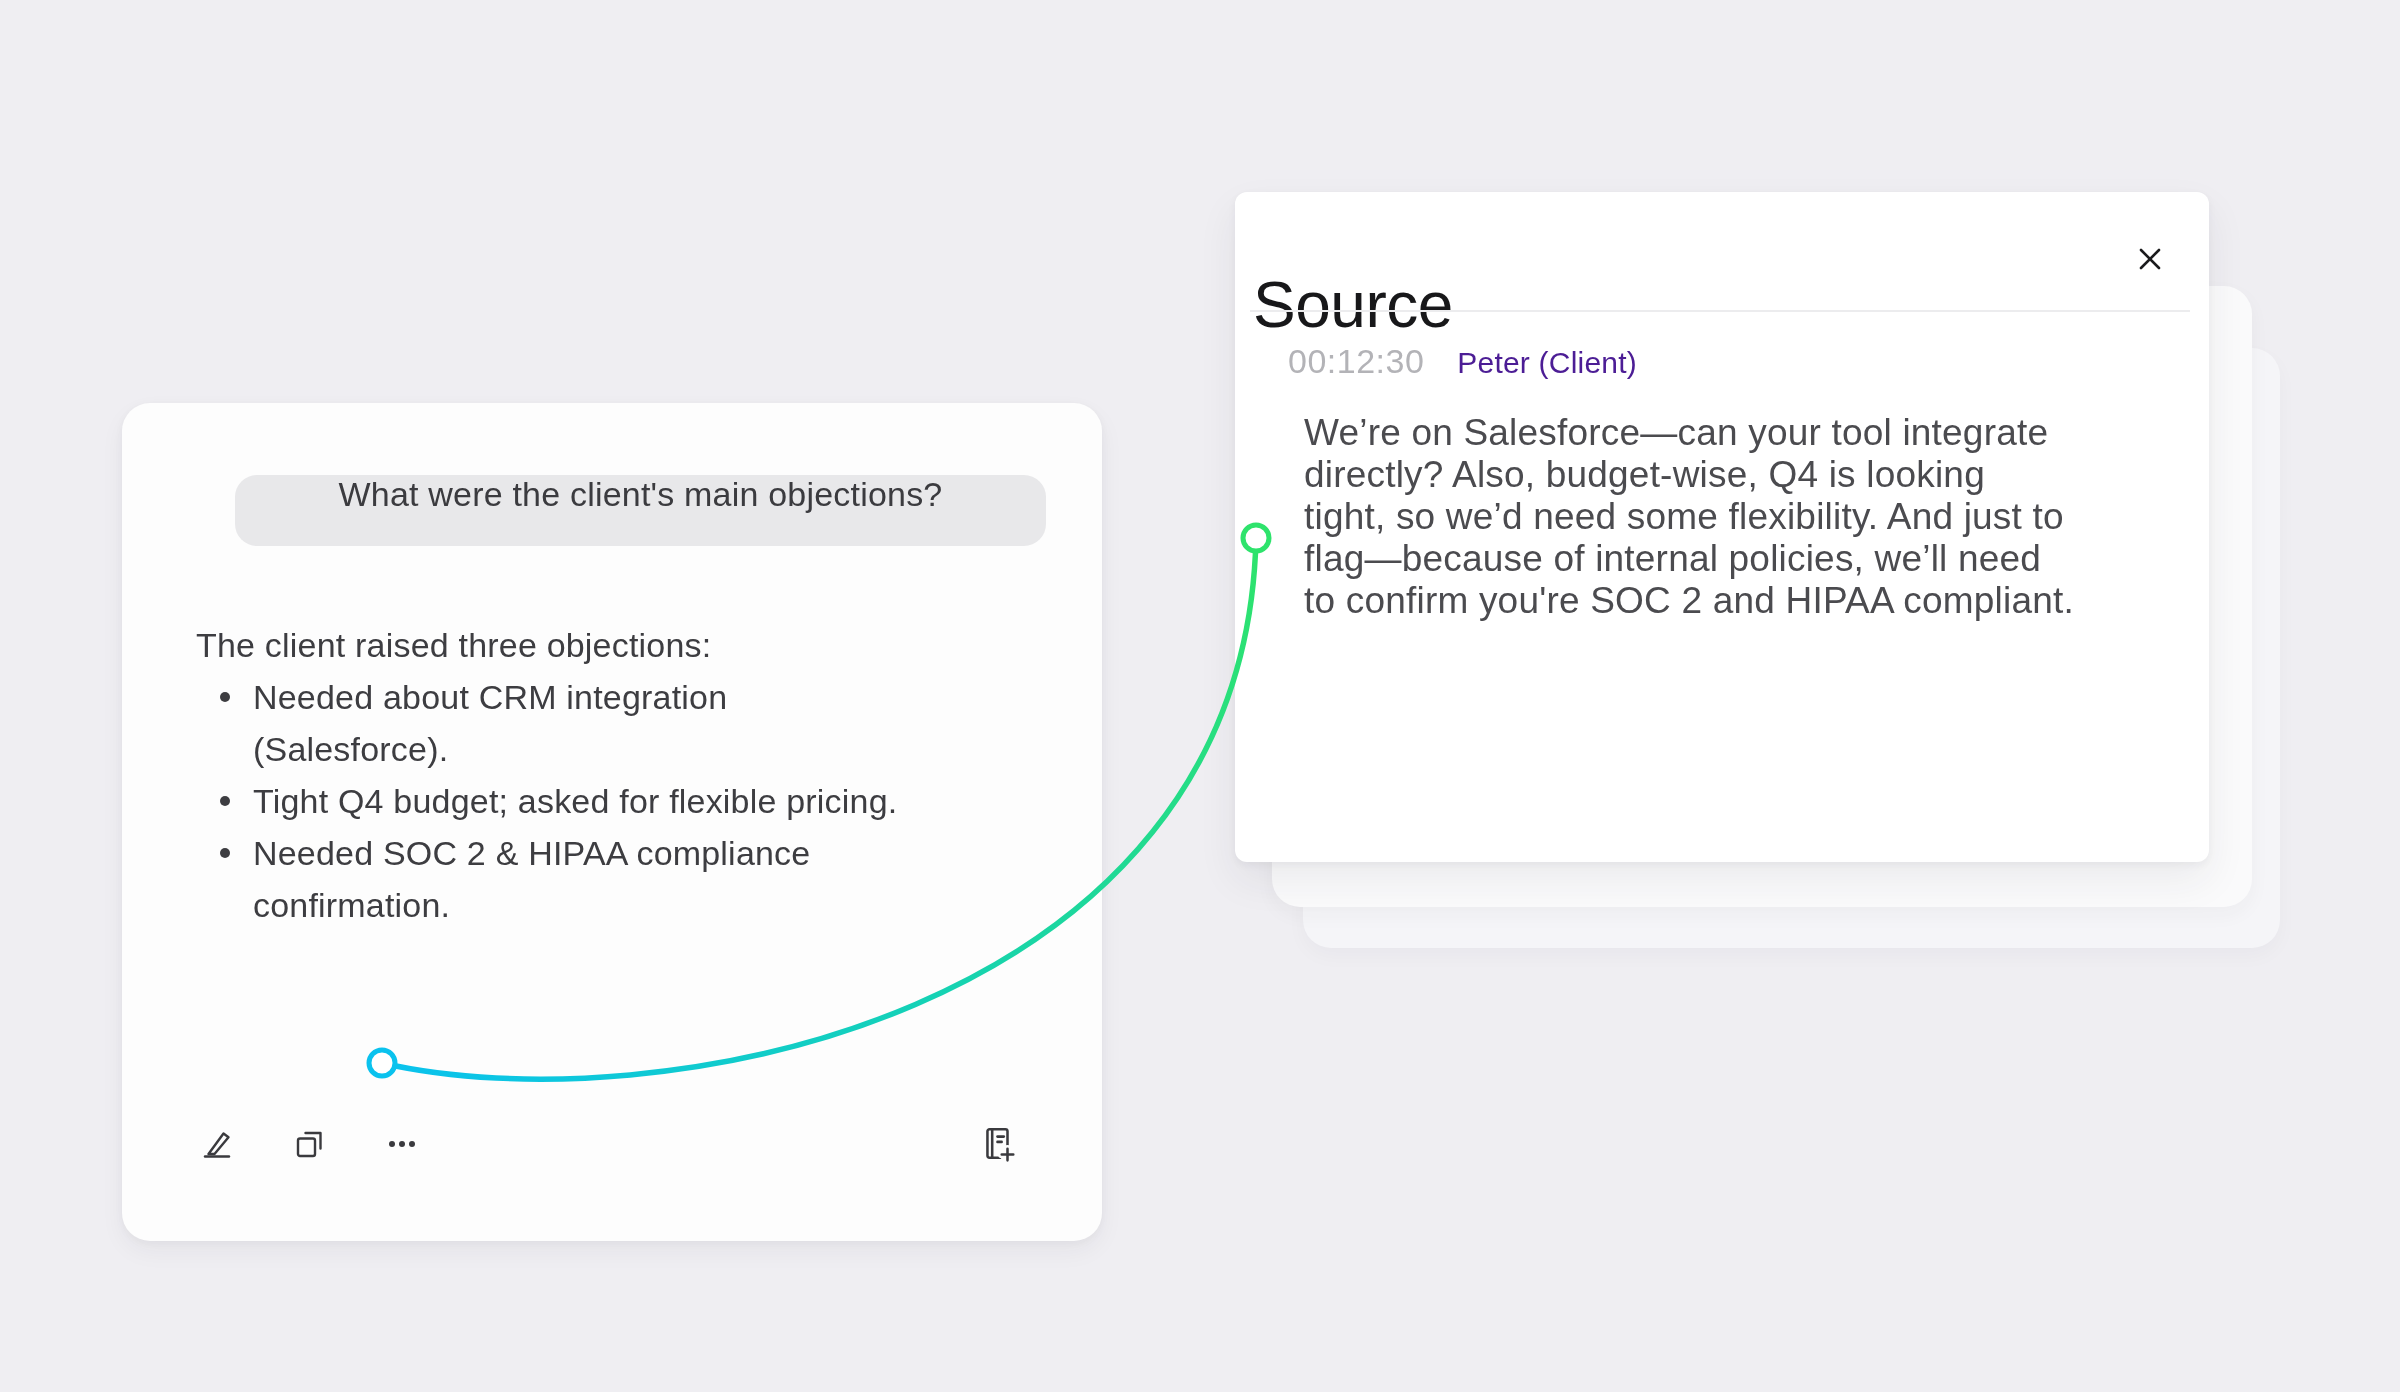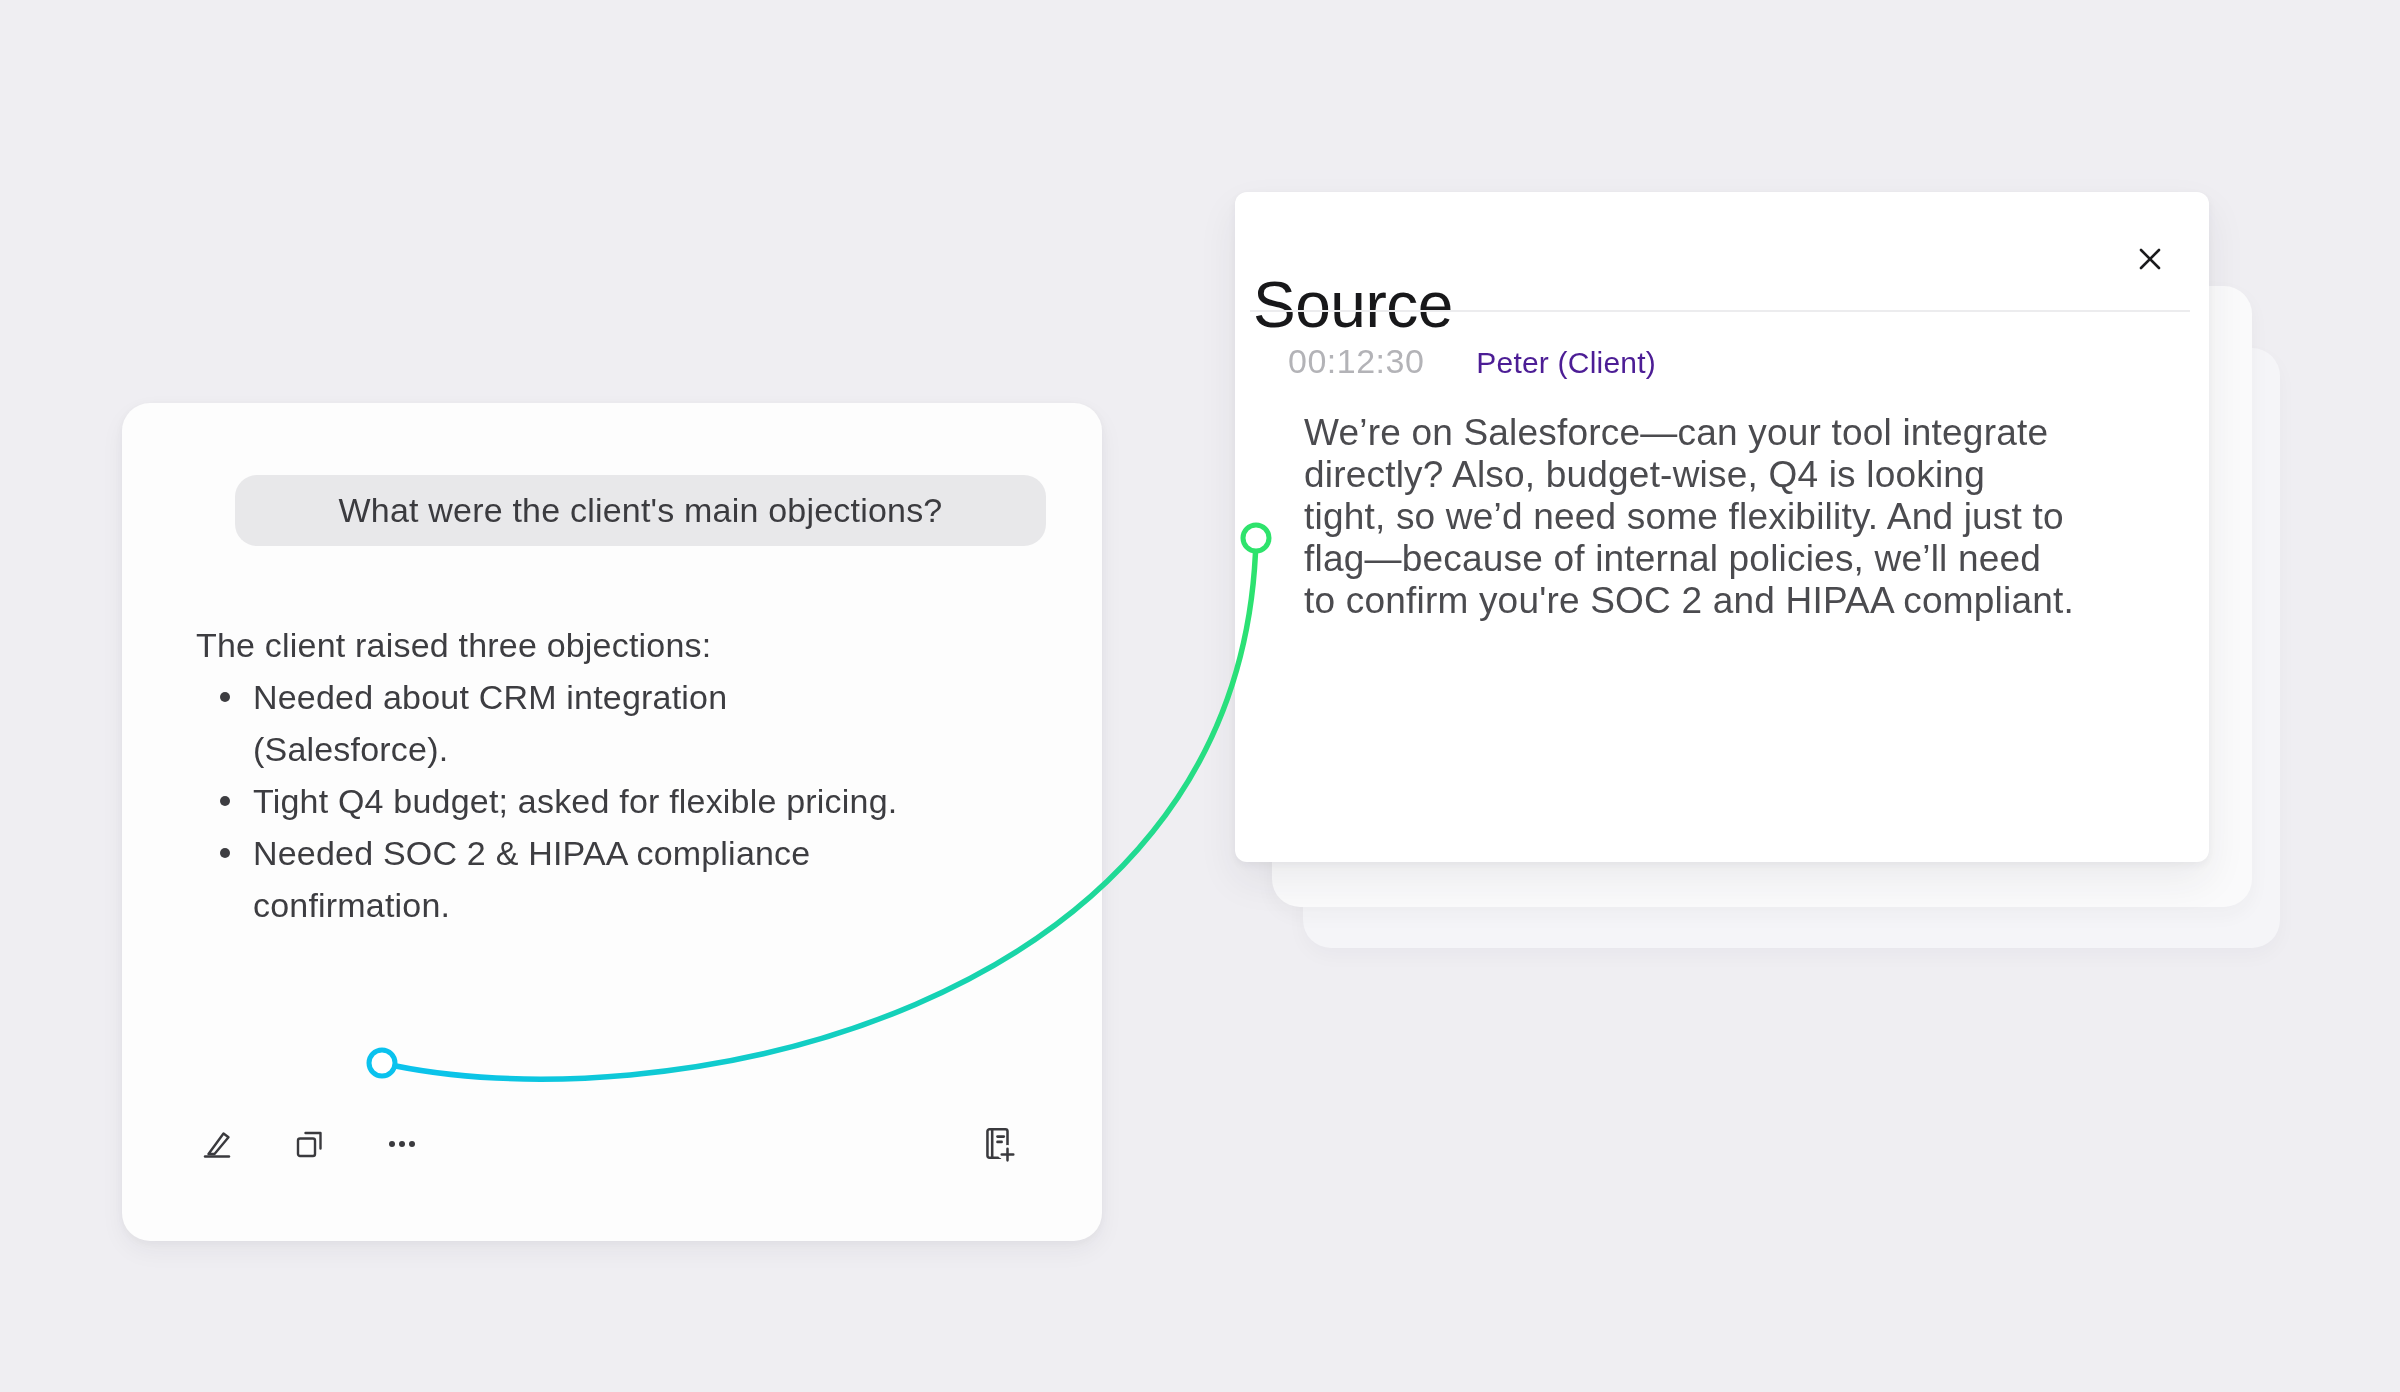--- a/index.html
+++ b/index.html
@@ -13,21 +13,21 @@
 
   
   .chat-card{
     position:absolute;left:122px;top:403px;width:980px;height:838px;
     background:#fdfdfd;border-radius:28px;
     box-shadow:0 2px 8px rgba(40,40,60,.04),0 10px 24px rgba(40,40,60,.05);
   }
   .question-bubble{
     position:absolute;left:113px;top:72px;width:811px;height:71px;
     background:#e8e8ea;border-radius:22px;
-    display:flex;align-items:center;justify-content:center;
+    display:flex;align-items:flex-start;justify-content:center;
     font-size:34px;color:#3b3b3f;letter-spacing:.2px;
   }
   .answer{
     position:absolute;left:74px;top:216px;width:880px;
     font-size:34px;line-height:52px;color:#3d3d41;letter-spacing:.2px;
   }
   .answer p{margin:0;white-space:pre-line;}
   .answer ul{margin:0;padding:0;list-style:none;}
   .answer li{position:relative;padding-left:57px;white-space:pre-line;}
   .answer li::before{
@@ -71,21 +71,21 @@
     border:none;background:transparent;padding:0;cursor:pointer;
     display:flex;align-items:center;justify-content:center;
   }
   .close-btn svg{stroke:#1b1b1d;stroke-width:2.6;stroke-linecap:round;}
   .source-divider{
     position:absolute;left:15px;top:118px;width:940px;height:2px;
     background:#ececee;border:none;margin:0;
   }
   .source-meta{
     position:absolute;left:53px;top:150px;
-    display:flex;align-items:baseline;gap:52px;justify-content:center;
+    display:flex;align-items:baseline;gap:33px;justify-content:center;
   }
   .timestamp{font-size:34px;color:#b3b3b7;letter-spacing:.5px;}
   .speaker{font-size:30px;color:#4c1d95;font-weight:500;letter-spacing:.2px;}
   .quote{
     position:absolute;left:57px;top:208px;width:870px;margin:12px;
     font-size:37px;line-height:42px;color:#4b4b4f;letter-spacing:.2px;
     white-space:pre-line;
   }
 
   

